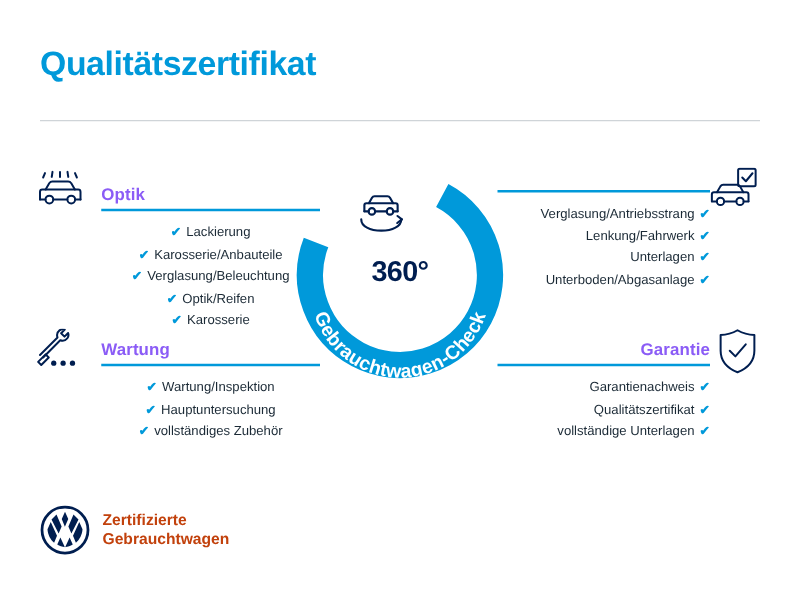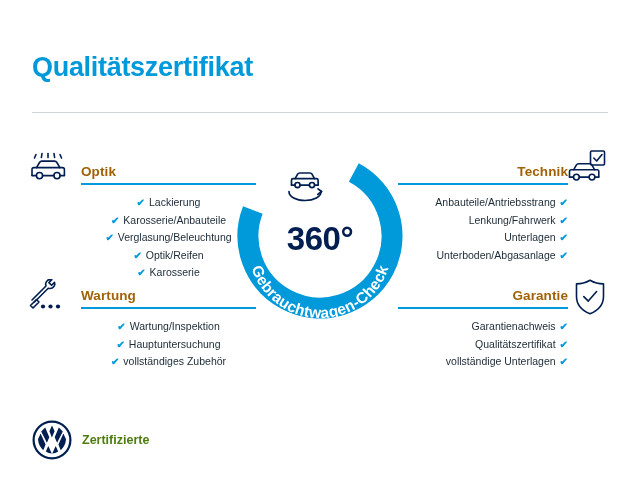--- a/index.html
+++ b/index.html
@@ -7,21 +7,21 @@
   body {
     width: 640px;
     height: 480px;
     background: #ffffff;
     font-family: "Liberation Sans", sans-serif;
     overflow: hidden;
     position: relative;
   }
   .page {
     position: absolute;
-    left: 0; top: 16px;
+    left: 0; top: 0;
     width: 640px; height: 349px;
     background: #ffffff;
   }
 
   
   .title {
     position: absolute;
     left: 32px;
     top: 36px;
     font-size: 27px;
@@ -38,21 +38,21 @@
     background: #cfd4d8;
   }
 
   
   .section {
     position: absolute;
   }
   .sec-head {
     font-size: 13.5px;
     font-weight: bold;
-    color: #a16207;
+    color: #8b5cf6;
     letter-spacing: 0.1px;
     white-space: nowrap;
   }
   .sec-rule {
     height: 2px;
     background: #0099da;
     margin-top: 4px;
   }
   .sec-list {
     margin: 9px 0 0 0;
@@ -102,21 +102,21 @@
     width: 188px;
     height: 188px;
   }
   .badge svg { display: block; }
   .badge-360 {
     position: absolute;
     left: 0;
     top: 78px;
     width: 188px;
     text-align: center;
-    font-size: 33px;
+    font-size: 23px;
     font-weight: bold;
     color: #001e50;
     letter-spacing: -0.5px;
   }
 
   
   .footer {
     position: absolute;
     left: 32px;
     top: 404px;
@@ -124,21 +124,21 @@
     align-items: center;
   }
   .vw-logo {
     width: 40px; height: 40px;
     flex: 0 0 40px;
   }
   .footer-text {
     margin-left: 10px;
     font-size: 12.5px;
     font-weight: bold;
-    color: #4d7c0f;
+    color: #c2410c;
     line-height: 15px;
     white-space: nowrap;
   }
 </style>
 </head>
 <body>
 
 <div class="page">
 
   <div class="title">Qualitätszertifikat</div>
@@ -234,24 +234,23 @@
     <ul class="sec-list">
       <li><span class="check">✔</span><span>Lackierung</span></li>
       <li><span class="check">✔</span><span>Karosserie/Anbauteile</span></li>
       <li><span class="check">✔</span><span>Verglasung/Beleuchtung</span></li>
       <li><span class="check">✔</span><span>Optik/Reifen</span></li>
       <li><span class="check">✔</span><span>Karosserie</span></li>
     </ul>
   </div>
 
   <div class="section right" id="sec-technik">
-    <div class="sec-head">Technik</div>
-    <div class="sec-rule"></div>
-    <ul class="sec-list">
-      <li><span>Anbauteile/Antriebsstrang</span><span class="check">✔</span></li>
+    <div class="sec-rule"></div>
+    <ul class="sec-list">
+      <li><span>Verglasung/Antriebsstrang</span><span class="check">✔</span></li>
       <li><span>Lenkung/Fahrwerk</span><span class="check">✔</span></li>
       <li><span>Unterlagen</span><span class="check">✔</span></li>
       <li><span>Unterboden/Abgasanlage</span><span class="check">✔</span></li>
     </ul>
   </div>
 
   <div class="section right" id="sec-garantie">
     <div class="sec-head">Garantie</div>
     <div class="sec-rule"></div>
     <ul class="sec-list">
@@ -276,16 +275,17 @@
       <circle cx="20" cy="20" r="18.4" fill="none" stroke="#001e50" stroke-width="2.2"></circle>
       <path d="M20 5.4 L22.6 11.2 L19.9 17.4 L17.4 11.2 Z
                M13.2 7.6 L17.3 17.2 L14.9 22.7 L9.2 11.5 Z
                M26.8 7.6 L30.8 11.5 L25.1 22.7 L22.7 17.2 Z
                M8.6 13.6 L13.6 24.6 L11.3 30.2 C8.4 27.6 6.2 23.7 6.0 19.3 Z
                M31.4 13.6 L34.0 19.3 C33.8 23.7 31.6 27.6 28.7 30.2 L26.4 24.6 Z
                M16.3 25.9 L20 33.9 L23.7 25.9 L26.2 31.6 C24.4 32.8 22.3 33.5 20 33.5 C17.7 33.5 15.6 32.8 13.8 31.6 Z" fill="#001e50"></path>
     </svg>
     <div class="footer-text">
       <div>Zertifizierte</div>
+      <div>Gebrauchtwagen</div>
     </div>
   </div>
 
 </div>
 
 </body></html>

